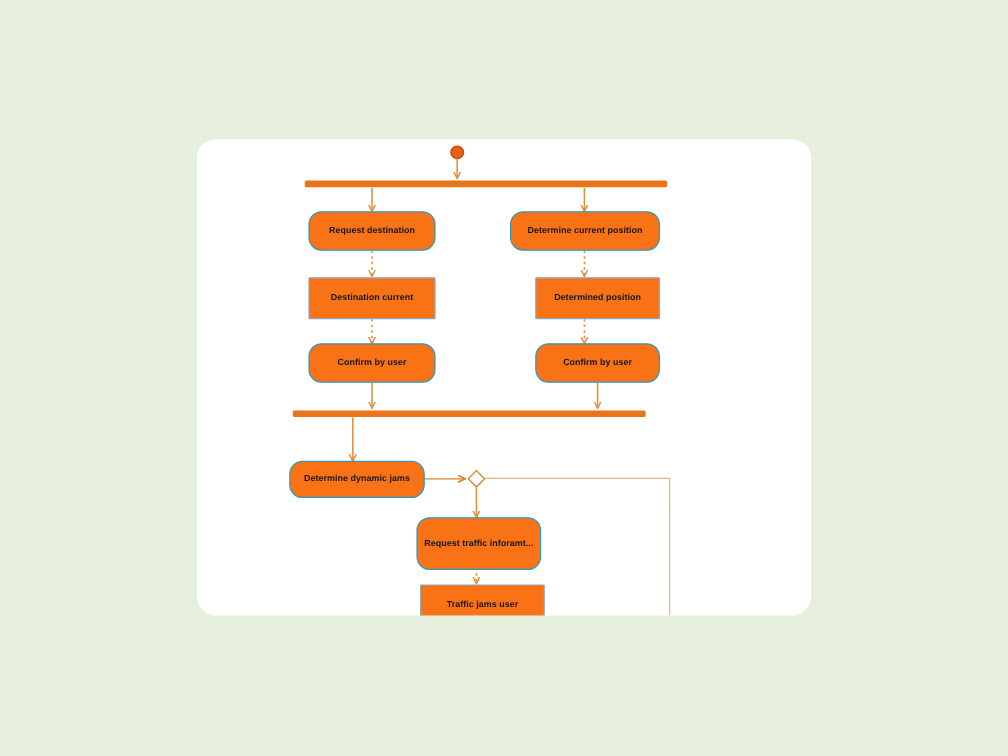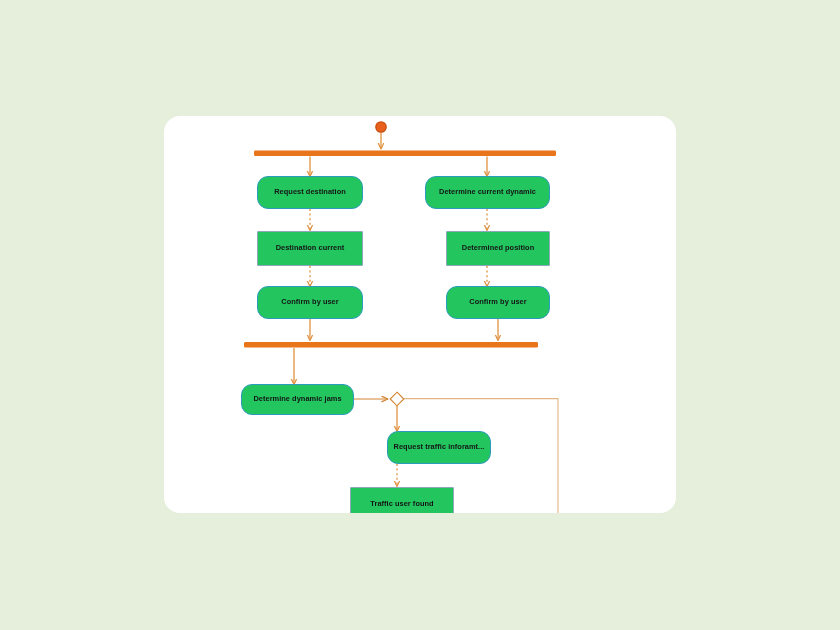--- a/index.html
+++ b/index.html
@@ -44,21 +44,21 @@
   }
 
   
   .node {
     position: absolute;
     box-sizing: border-box;
     display: flex;
     align-items: center;
     justify-content: center;
     text-align: center;
-    background: #22c55e;
+    background: #f97316;
     font-size: 7.4px;
     font-weight: bold;
     color: #161616;
     letter-spacing: 0.05px;
     line-height: 1.15;
     padding: 0 4px;
     white-space: nowrap;
     overflow: hidden;
   }
 
@@ -128,37 +128,37 @@
 
     <div class="node object" style="left:93px; top:115px; width:106px; height:35px;">
       <span>Destination current</span>
     </div>
 
     <div class="node action" style="left:93px; top:170px; width:106px; height:33px;">
       <span>Confirm by user</span>
     </div>
 
     <div class="node action" style="left:261px; top:60px; width:125px; height:33px;">
-      <span>Determine current dynamic</span>
+      <span>Determine current position</span>
     </div>
 
     <div class="node object" style="left:282px; top:115px; width:104px; height:35px;">
       <span>Determined position</span>
     </div>
 
     <div class="node action" style="left:282px; top:170px; width:104px; height:33px;">
       <span>Confirm by user</span>
     </div>
 
     <div class="node action" style="left:77px; top:268px; width:113px; height:31px;">
       <span>Determine dynamic jams</span>
     </div>
 
-    <div class="node action" style="left:183px; top:315px; width:104px; height:33px;margin-left:40px;">
+    <div class="node action" style="left:183px; top:315px; width:104px; height:44px;">
       <span>Request traffic inforamt...</span>
     </div>
 
     <div class="node object" style="left:186px; top:371px; width:104px; height:35px;">
-      <span>Traffic user found</span>
+      <span>Traffic jams user</span>
     </div>
 
   </div>
 </div>
 
 </body></html>

